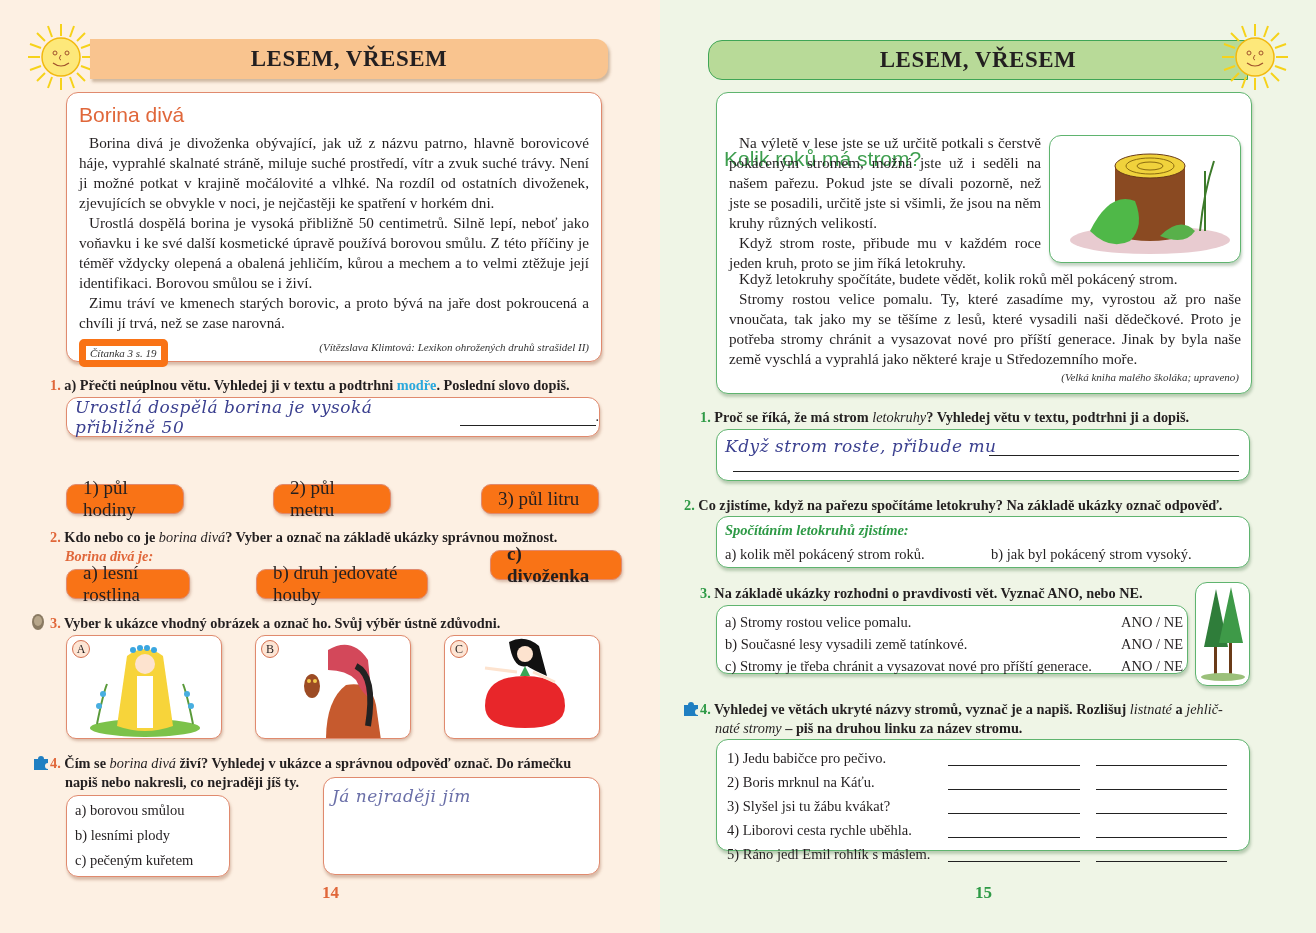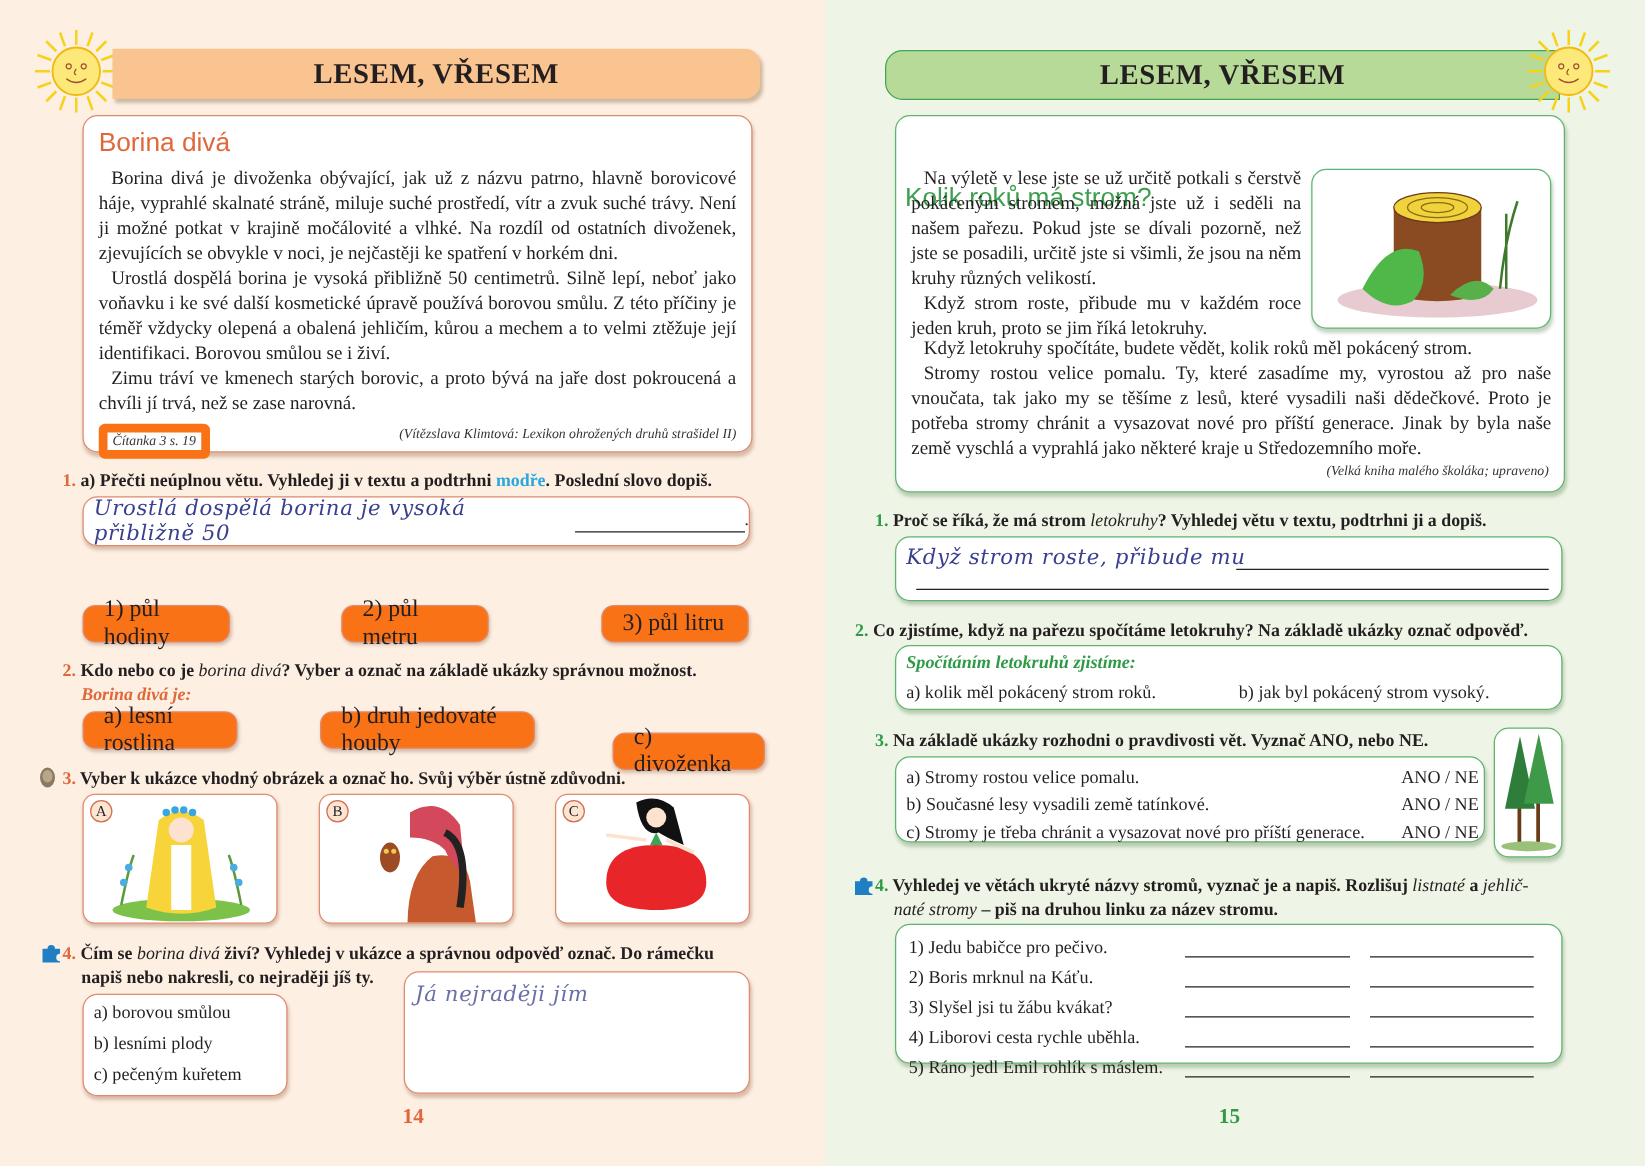--- a/index.html
+++ b/index.html
@@ -112,21 +112,21 @@
   <div class="opt" style="left:273px; top:484px; width:118px;">2) půl metru</div>
   <div class="opt" style="left:481px; top:484px; width:118px;">3) půl litru</div>
 
   <div class="task" style="left:50px; top:528px; width:560px;">
     <span class="num o">2.</span>
     <span>Kdo nebo co je </span><span class="it" style="font-weight:normal;">borina divá</span><span>? Vyber a označ na základě ukázky správnou možnost.</span><br>
     <span class="hl-orange" style="padding-left:15px;">Borina divá je:</span>
   </div>
   <div class="opt" style="left:66px; top:569px; width:124px;">a) lesní rostlina</div>
   <div class="opt" style="left:256px; top:569px; width:172px;">b) druh jedovaté houby</div>
-  <div class="opt" style="left:490px; top:586px; width:122px;">c) divoženka</div>
+  <div class="opt" style="left:490px; top:550px; width:132px;font-weight:bold;">c) divoženka</div>
 
   <svg style="position:absolute; left:31px; top:613px; width:14px; height:18px;" viewBox="0 0 14 18">
     <ellipse cx="7" cy="9" rx="6" ry="8" fill="#8a7a62"></ellipse>
       <ellipse cx="7" cy="8" rx="4" ry="5" fill="#b7a68a"></ellipse>
   </svg>
   <div class="task" style="left:50px; top:614px; width:560px;">
     <span class="num o">3.</span>
     <span>Vyber k ukázce vhodný obrázek a označ ho. Svůj výběr ústně zdůvodni.</span>
   </div>
 

